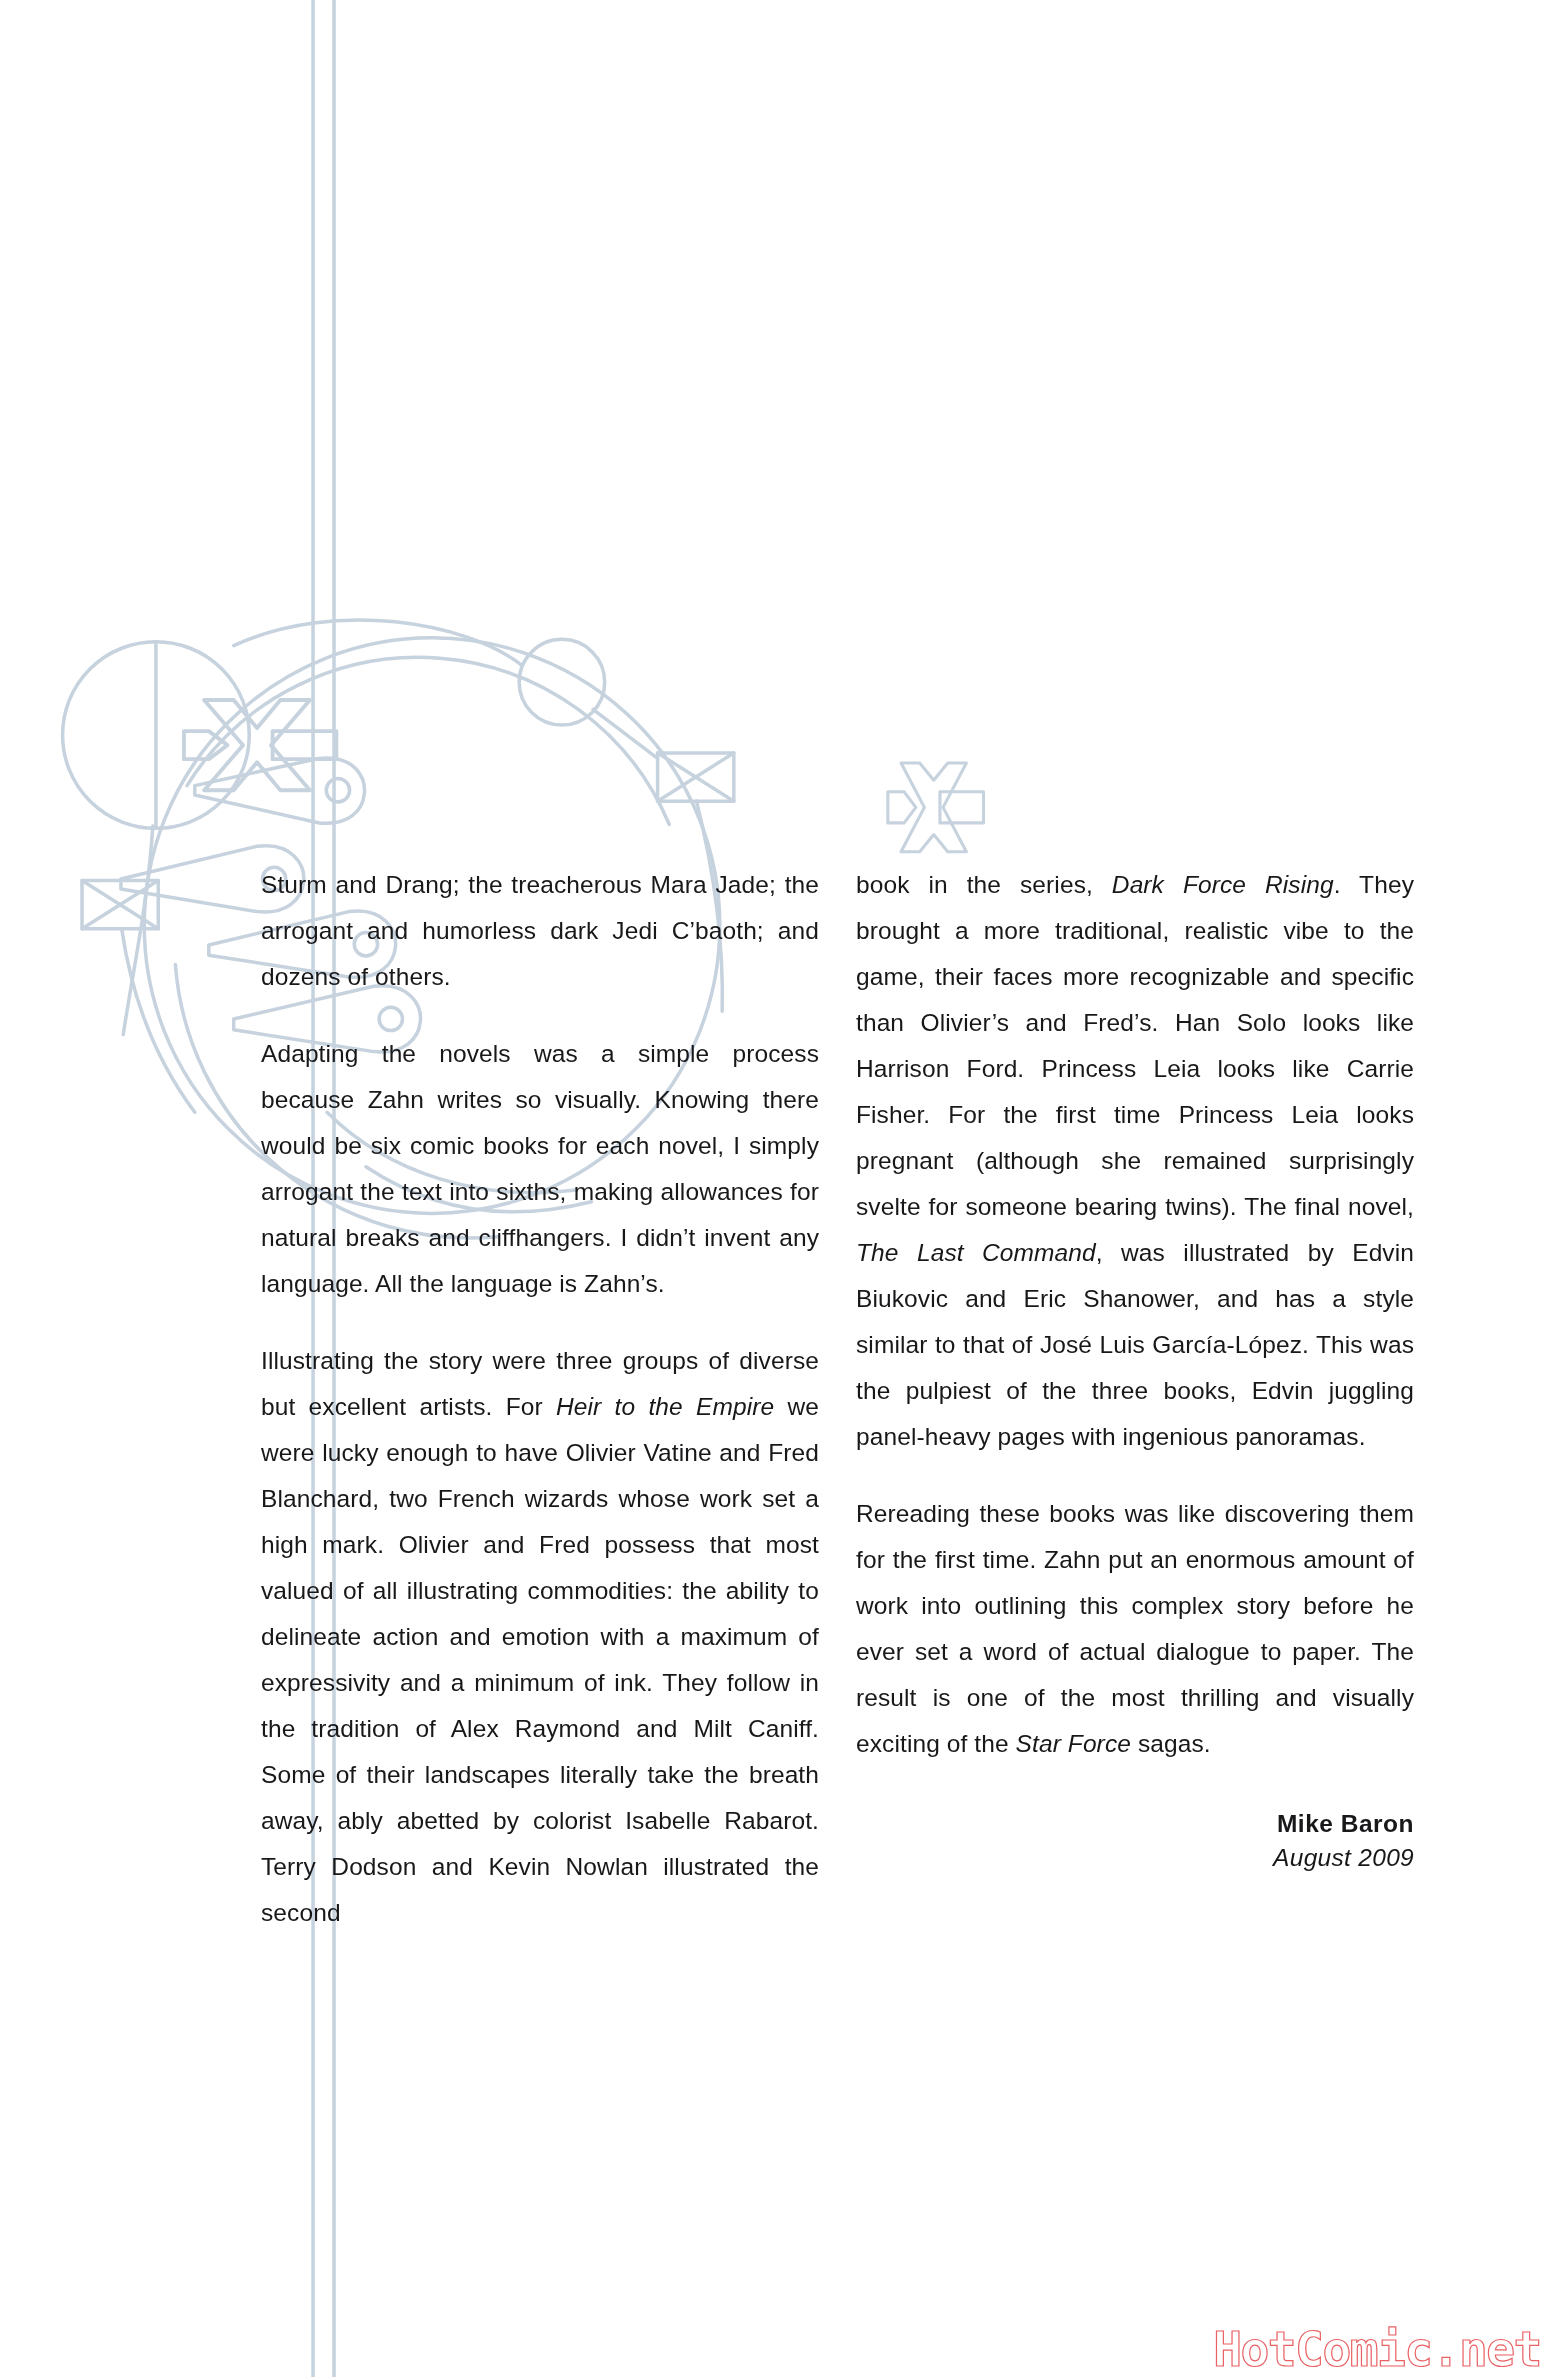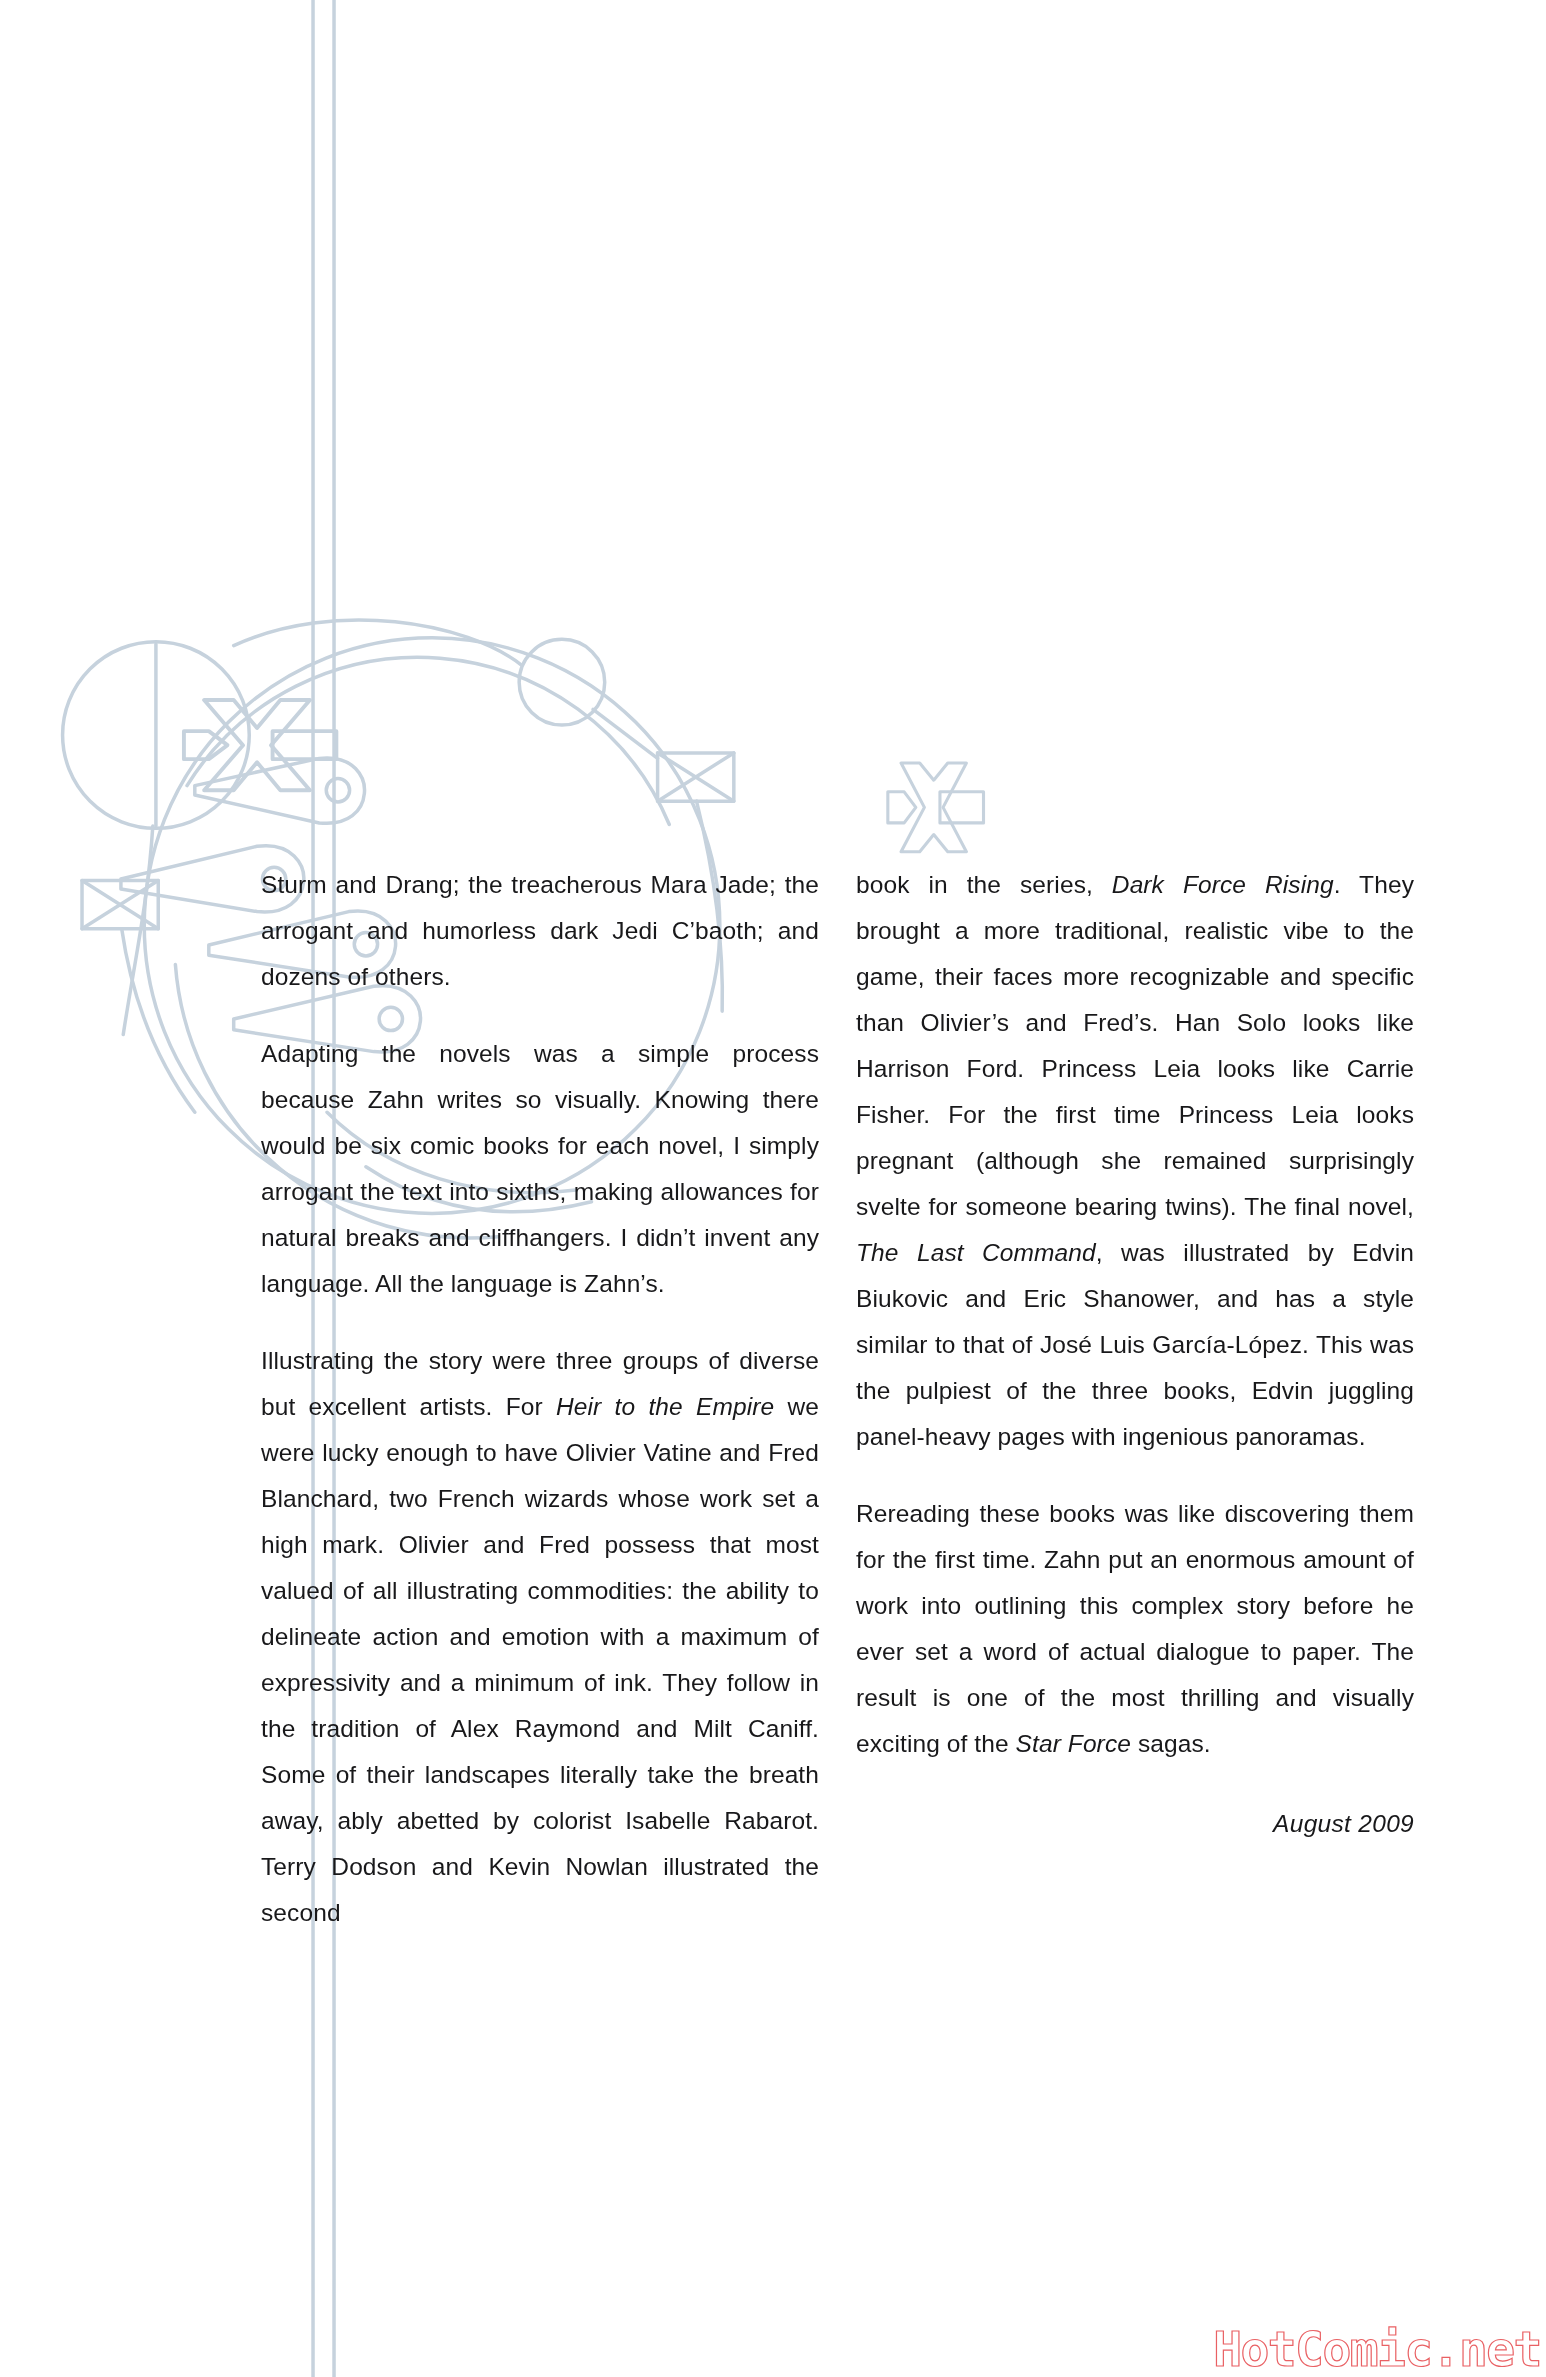--- a/index.html
+++ b/index.html
@@ -172,20 +172,21 @@
     <p class="para">Sturm and Drang; the treacherous Mara Jade; the arrogant and humorless dark Jedi C’baoth; and dozens of others.</p>
     <p class="para">Adapting the novels was a simple process because Zahn writes so visually. Knowing there would be six comic books for each novel, I simply arrogant the text into sixths, making allowances for natural breaks and cliffhangers. I didn’t invent any language. All the language is Zahn’s.</p>
     <p class="para">Illustrating the story were three groups of diverse but excellent artists. For <i>Heir to the Empire</i> we were lucky enough to have Olivier Vatine and Fred Blanchard, two French wizards whose work set a high mark. Olivier and Fred possess that most valued of all illustrating commodities: the ability to delineate action and emotion with a maximum of expressivity and a minimum of ink. They follow in the tradition of Alex Raymond and Milt Caniff. Some of their landscapes literally take the breath away, ably abetted by colorist Isabelle Rabarot. Terry Dodson and Kevin Nowlan illustrated the second</p>
   </div>
 
   <div class="col col-right">
     <p class="para">book in the series, <i>Dark Force Rising</i>. They brought a more traditional, realistic vibe to the game, their faces more recognizable and specific than Olivier’s and Fred’s. Han Solo looks like Harrison Ford. Princess Leia looks like Carrie Fisher. For the first time Princess Leia looks pregnant (although she remained surprisingly svelte for someone bearing twins). The final novel, <i>The Last Command</i>, was illustrated by Edvin Biukovic and Eric Shanower, and has a style similar to that of José Luis García-López. This was the pulpiest of the three books, Edvin juggling panel-heavy pages with ingenious panoramas.</p>
     <p class="para">Rereading these books was like discovering them for the first time. Zahn put an enormous amount of work into outlining this complex story before he ever set a word of actual dialogue to paper. The result is one of the most thrilling and visually exciting of the <i>Star Force</i> sagas.</p>
 
     <div class="signature">
+      <div class="sig-name">Mike Baron</div>
       <div class="sig-date">August 2009</div>
     </div>
   </div>
 
 </div>
 
 <div id="watermark">HotComic.net</div>
 
 
 </body></html>

